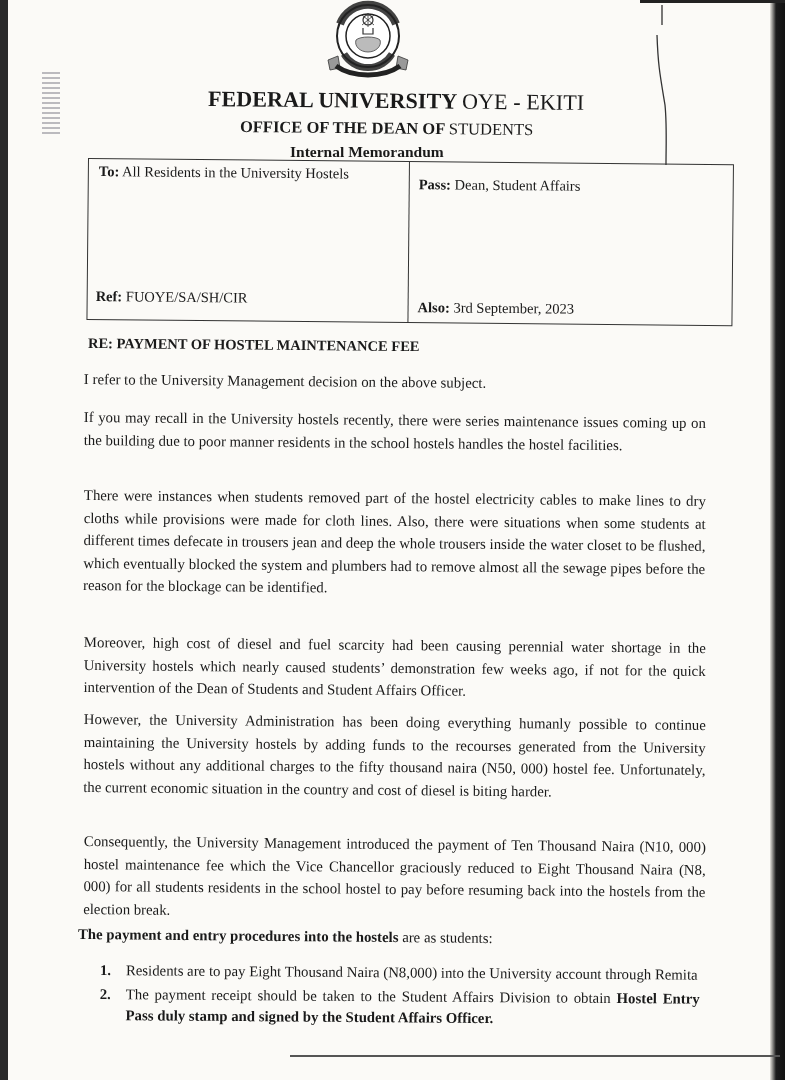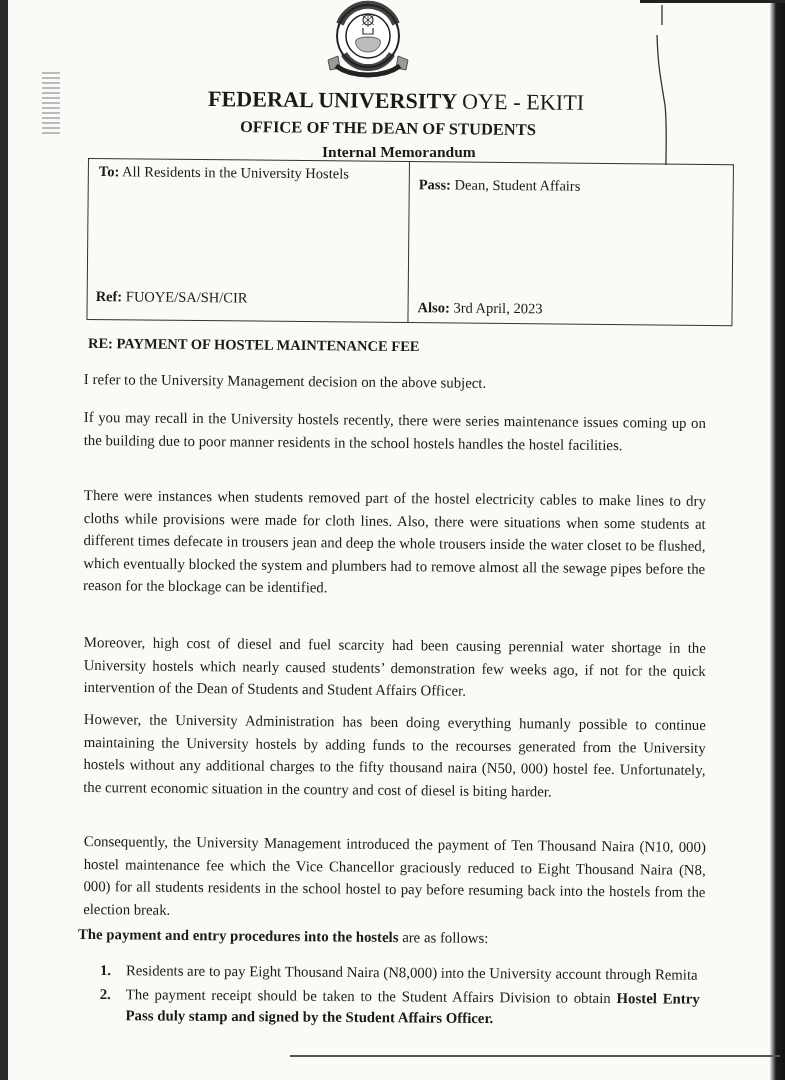--- a/index.html
+++ b/index.html
@@ -86,29 +86,28 @@
     .hdr-office {
       position: absolute;
       left: 240px;
       top: 117px;
       font-size: 16.5px;
       font-weight: bold;
       white-space: nowrap;
       transform: rotate(0.6deg);
       transform-origin: left center;
     }
-    .hdr-office .light { font-weight: bold; text-align: center; }
+    .hdr-office .light { font-weight: normal; text-align: center; }
     .hdr-memo {
       position: absolute;
       left: 290px;
       top: 143px;
       font-size: 15.5px;
       font-weight: bold;
       white-space: nowrap;
-      margin-left: 32px;
     }
     .memo-box {
       position: absolute;
       left: 88px;
       top: 158px;
       width: 644px;
       height: 160px;
       border: 1px solid #333;
       transform: rotate(0.55deg);
       transform-origin: left top;
@@ -249,36 +248,36 @@
   <div class="memo-cell from-cell">
     <b>Pass:</b>
     <span>Dean, Student Affairs</span>
   </div>
   <div class="memo-cell ref-cell">
     <b>Ref:</b>
     <span>FUOYE/SA/SH/CIR</span>
   </div>
   <div class="memo-cell date-cell">
     <b>Also:</b>
-    <span>3rd April, 2023</span>
+    <span>3rd September, 2023</span>
   </div>
 </div>
 
 <div class="re-line">RE: PAYMENT OF HOSTEL MAINTENANCE FEE</div>
 
 <div class="para p1">I refer to the University Management decision on the above subject.</div>
 <div class="para p2">If you may recall in the University hostels recently, there were series maintenance issues coming up on the building due to poor manner residents in the school hostels handles the hostel facilities.</div>
 <div class="para p3">There were instances when students removed part of the hostel electricity cables to make lines to dry cloths while provisions were made for cloth lines. Also, there were situations when some students at different times defecate in trousers jean and deep the whole trousers inside the water closet to be flushed, which eventually blocked the system and plumbers had to remove almost all the sewage pipes before the reason for the blockage can be identified.</div>
 <div class="para p4">Moreover, high cost of diesel and fuel scarcity had been causing  perennial water shortage in the University hostels  which nearly caused students’ demonstration few weeks ago, if not for  the quick intervention of the Dean of Students and Student Affairs Officer.</div>
 <div class="para p5">However, the University Administration has been doing everything humanly possible to continue maintaining the University hostels by adding funds to the recourses generated from the University hostels without any additional charges to the fifty thousand naira (N50, 000) hostel fee. Unfortunately, the current economic situation in the country and cost of diesel is biting harder.</div>
 <div class="para p6">Consequently, the University Management introduced the payment of Ten Thousand Naira (N10, 000) hostel maintenance fee which the Vice Chancellor graciously reduced to Eight Thousand Naira (N8, 000) for all students residents in the school hostel  to pay before resuming back into the hostels from the election break.</div>
 
 <div class="proc-heading">
   <b>The payment and entry procedures into the hostels</b>
-  <span>are as follows:</span>
+  <span>are as students:</span>
 </div>
 
 <ol class="proc-list">
   <li>
     <span class="num">1.</span>
     <span>Residents are to pay Eight Thousand Naira (N8,000)  into the University account through Remita</span>
   </li>
   <li>
     <span class="num">2.</span>
     <span>The payment receipt should be taken to the Student Affairs Division to obtain </span><b>Hostel Entry Pass duly stamp and signed by the Student Affairs Officer.</b>

